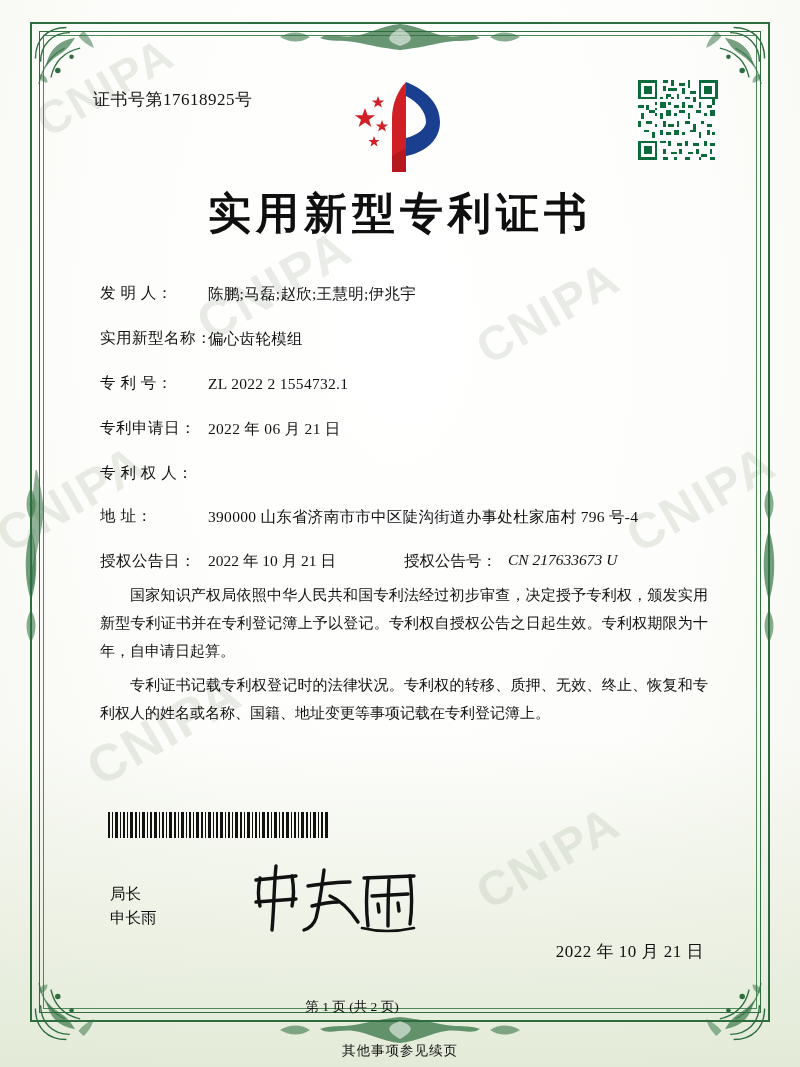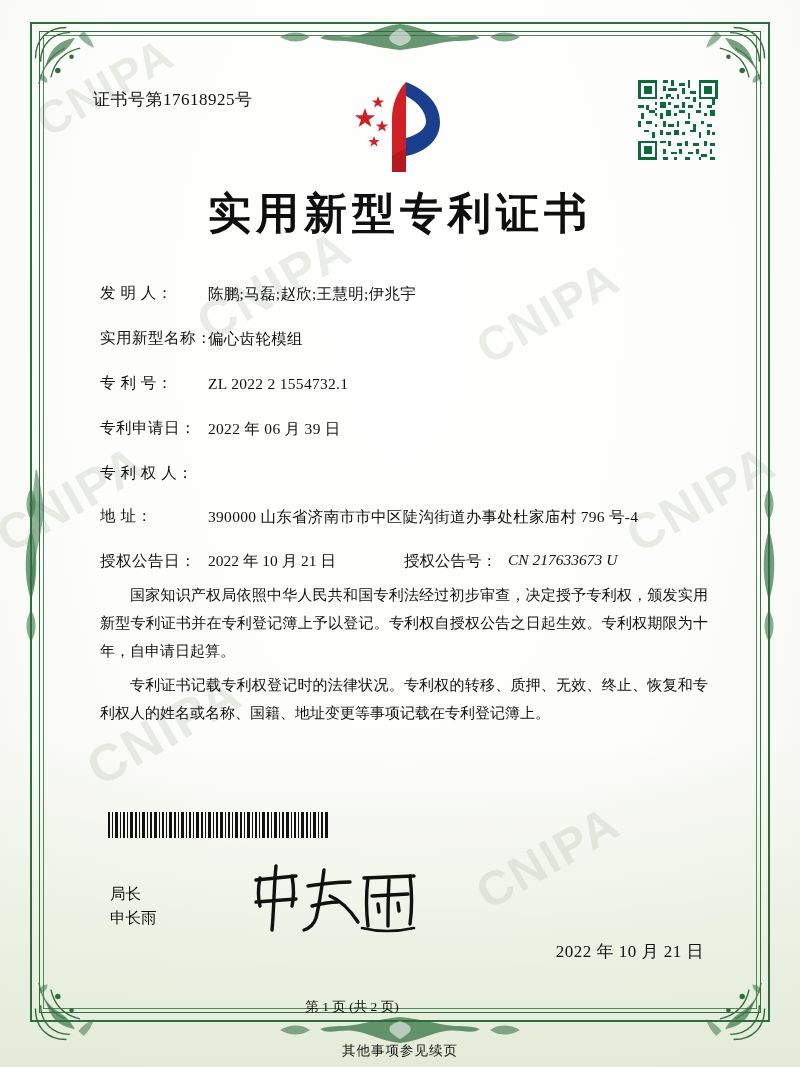--- a/index.html
+++ b/index.html
@@ -464,21 +464,21 @@
       <div class="val">偏心齿轮模组</div>
     </div>
 
     <div class="field">
       <div class="lbl">专 利 号：</div>
       <div class="val">ZL 2022 2 1554732.1</div>
     </div>
 
     <div class="field">
       <div class="lbl">专利申请日：</div>
-      <div class="val">2022 年 06 月 39 日</div>
+      <div class="val">2022 年 06 月 21 日</div>
     </div>
 
     <div class="field">
       <div class="lbl">专 利 权 人：</div>
     </div>
 
     <div class="field">
       <div class="lbl">地    址：</div>
       <div class="val">390000  山东省济南市市中区陡沟街道办事处杜家庙村 796 号-4</div>
     </div>

